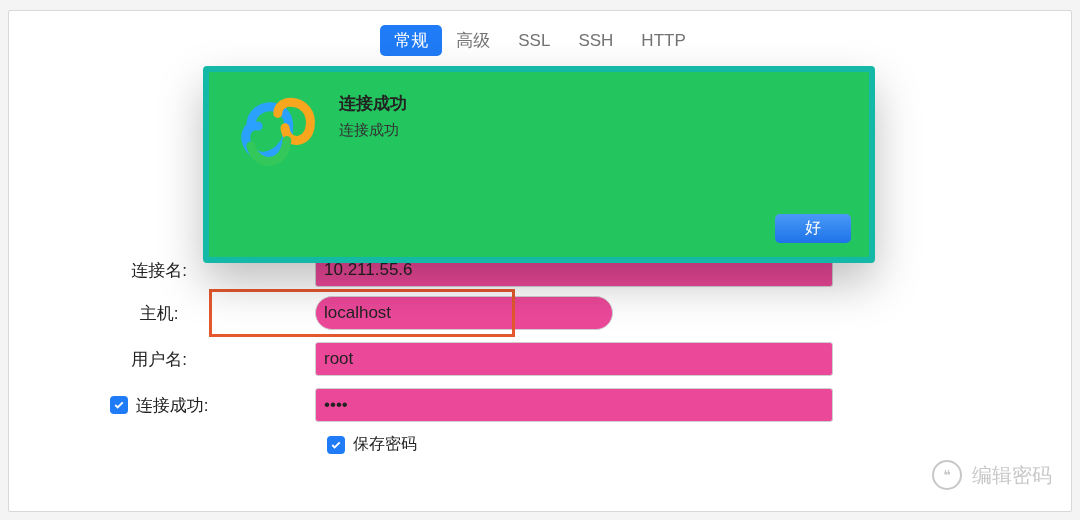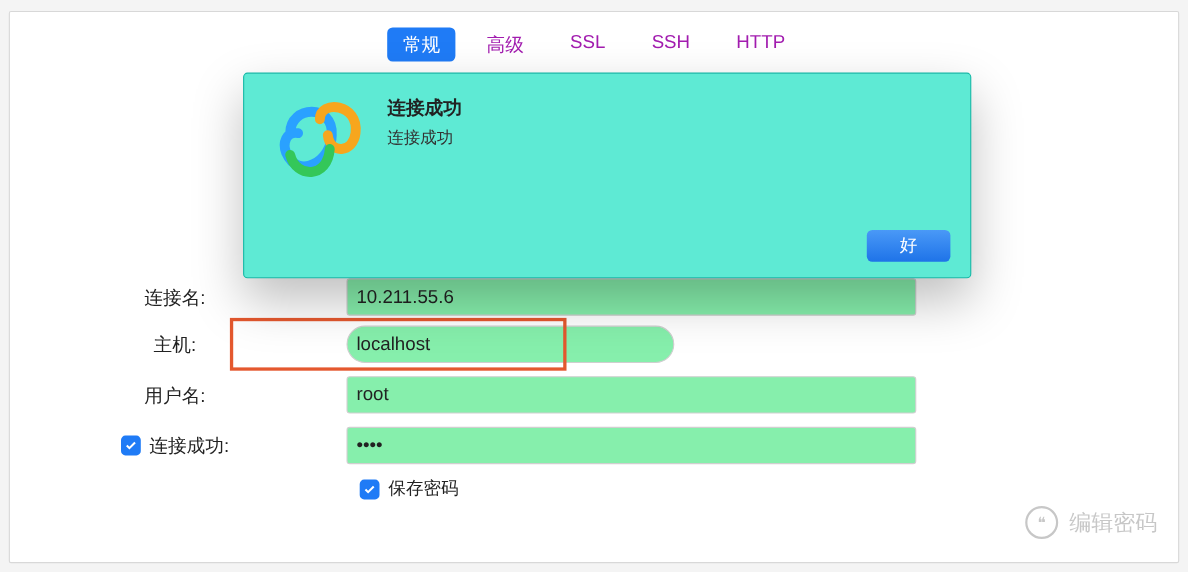--- a/index.html
+++ b/index.html
@@ -1,31 +1,31 @@
 <!DOCTYPE html>
 <html><head>
 <meta charset="utf-8">
 <style>
 html,body{margin:0;padding:0;width:1080px;height:520px;background:#f4f4f4;font-family:-apple-system,"Helvetica Neue","PingFang SC",Arial,sans-serif;font-size:16px;color:#222;overflow:hidden}
 .window{position:absolute;left:8px;top:10px;right:8px;bottom:8px;background:#fff;border:1px solid #d8d8d8;border-radius:2px}
-.tabs{display:flex;gap:14px;justify-content:center;padding:14px 0 16px}
-.tab{padding:4px 14px;border-radius:5px;font-size:17px;color:#a21caf;cursor:pointer}
+.tabs{display:flex;justify-content:center;align-items:center;padding:14px 0 16px}
+.tab{padding:4px 14px;border-radius:5px;font-size:17px;color:#737373;cursor:pointer}
 .tab.active{background:#1f7bf6;color:#fff}
 .form{position:absolute;left:0;right:0;top:235px;display:flex;flex-direction:column;gap:12px}
 .row{display:flex;align-items:center}
 .lbl-area{width:300px;display:flex;justify-content:center;align-items:center;gap:8px;font-size:17px;color:#222}
-.inp{margin-left:6px;height:32px;border:1px solid #cfcfcf;border-radius:3px;width:500px;padding:0 8px;font-size:17px;color:#222;background:#86efac}
+.inp{margin-left:6px;height:32px;border:1px solid #cfcfcf;border-radius:3px;width:500px;padding:0 8px;font-size:17px;color:#222;background:#ec4899}
 .inp.small{width:200px}
 .chk{width:18px;height:18px;border-radius:4px;background:#1f7bf6;display:inline-flex;align-items:center;justify-content:center;color:#fff;font-size:13px;line-height:1}
 .chk svg{width:12px;height:12px;fill:none;stroke:#fff;stroke-width:2.5}
 .row-highlight{position:absolute;border:3px solid #e4582e;pointer-events:none}
 .overlay-row{position:absolute;display:flex;align-items:center}
 .overlay-row .lbl-area{width:300px}
 .overlay-row .inp{width:500px}
-.modal{position:absolute;left:212px;top:55px;width:660px;height:185px;background:#5eead4;border:1px solid #14b8a6;border-radius:4px;box-shadow:0 20px 45px rgba(0,0,0,.25)}
+.modal{position:absolute;left:194px;top:55px;width:660px;height:185px;background:#22c55e;border:6px solid #14b8a6;border-radius:4px;box-shadow:0 20px 45px rgba(0,0,0,.25)}
 .modal-body{display:flex;padding:18px 22px 10px 22px}
 .modal-icon{width:90px;height:90px;flex:0 0 90px}
 .modal-text{margin-left:18px}
 .modal-text h3{margin:2px 0 6px 0;font-weight:600;font-size:17px}
 .modal-text p{margin:0;font-size:15px;color:#333}
 .modal-btns{position:absolute;right:18px;bottom:14px}
 .btn{background:linear-gradient(#4a99f7,#1e73e8);color:#fff;border:0;border-radius:5px;padding:4px 30px;font-size:16px;cursor:pointer}
 .wm{position:absolute;right:28px;bottom:30px;display:flex;align-items:center;gap:10px;opacity:.55;color:#9a9a9a;font-size:20px}
 .wm .cir{width:26px;height:26px;border:2px solid #9a9a9a;border-radius:50%;display:flex;align-items:center;justify-content:center;font-size:14px}
 </style>

